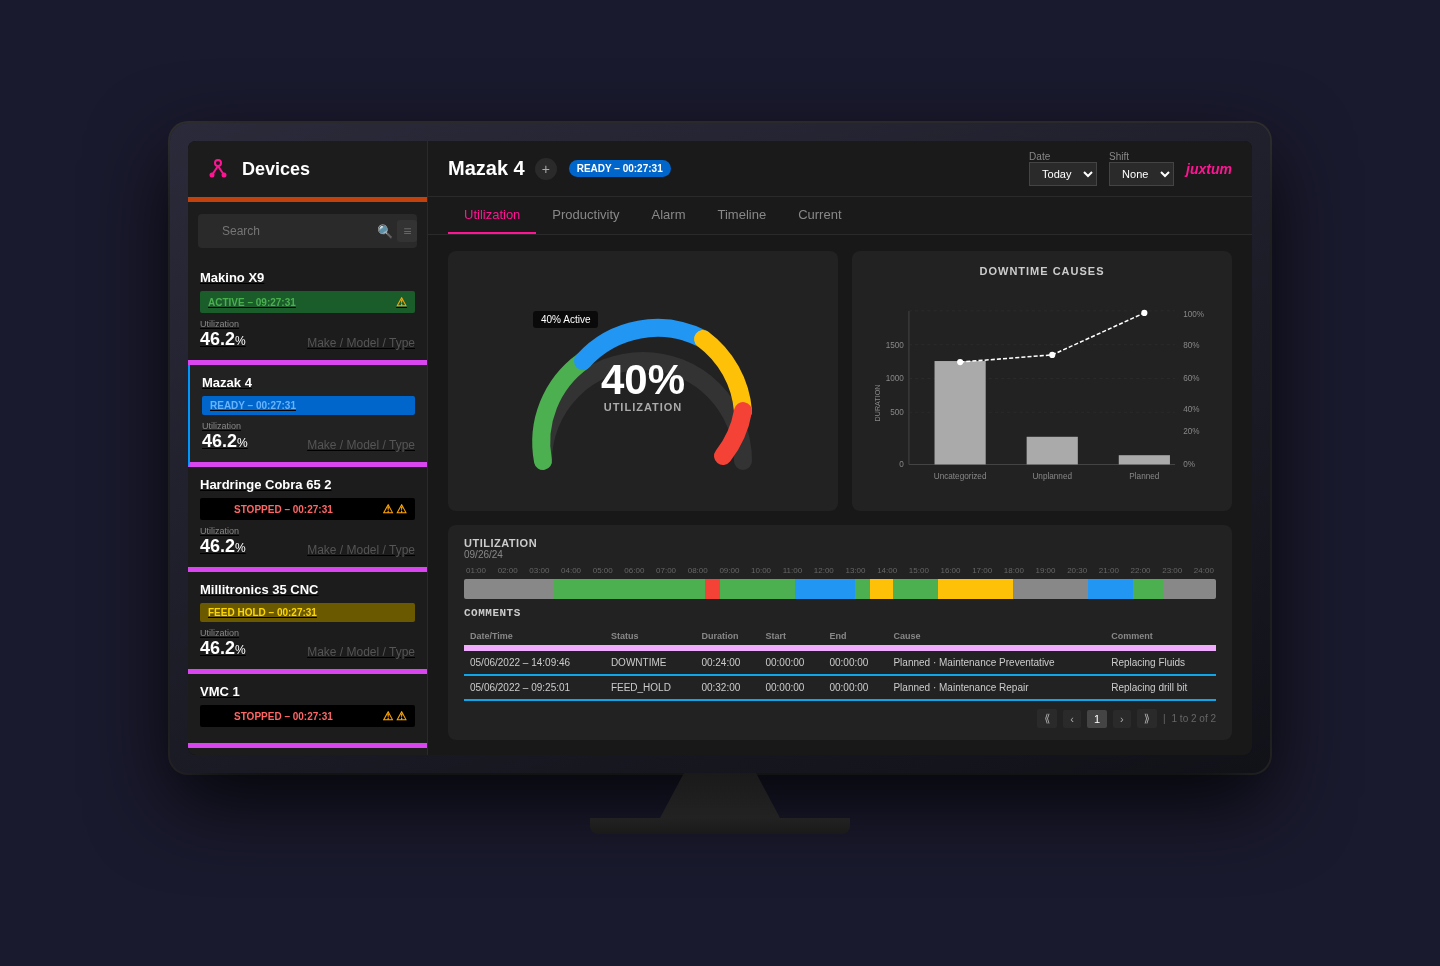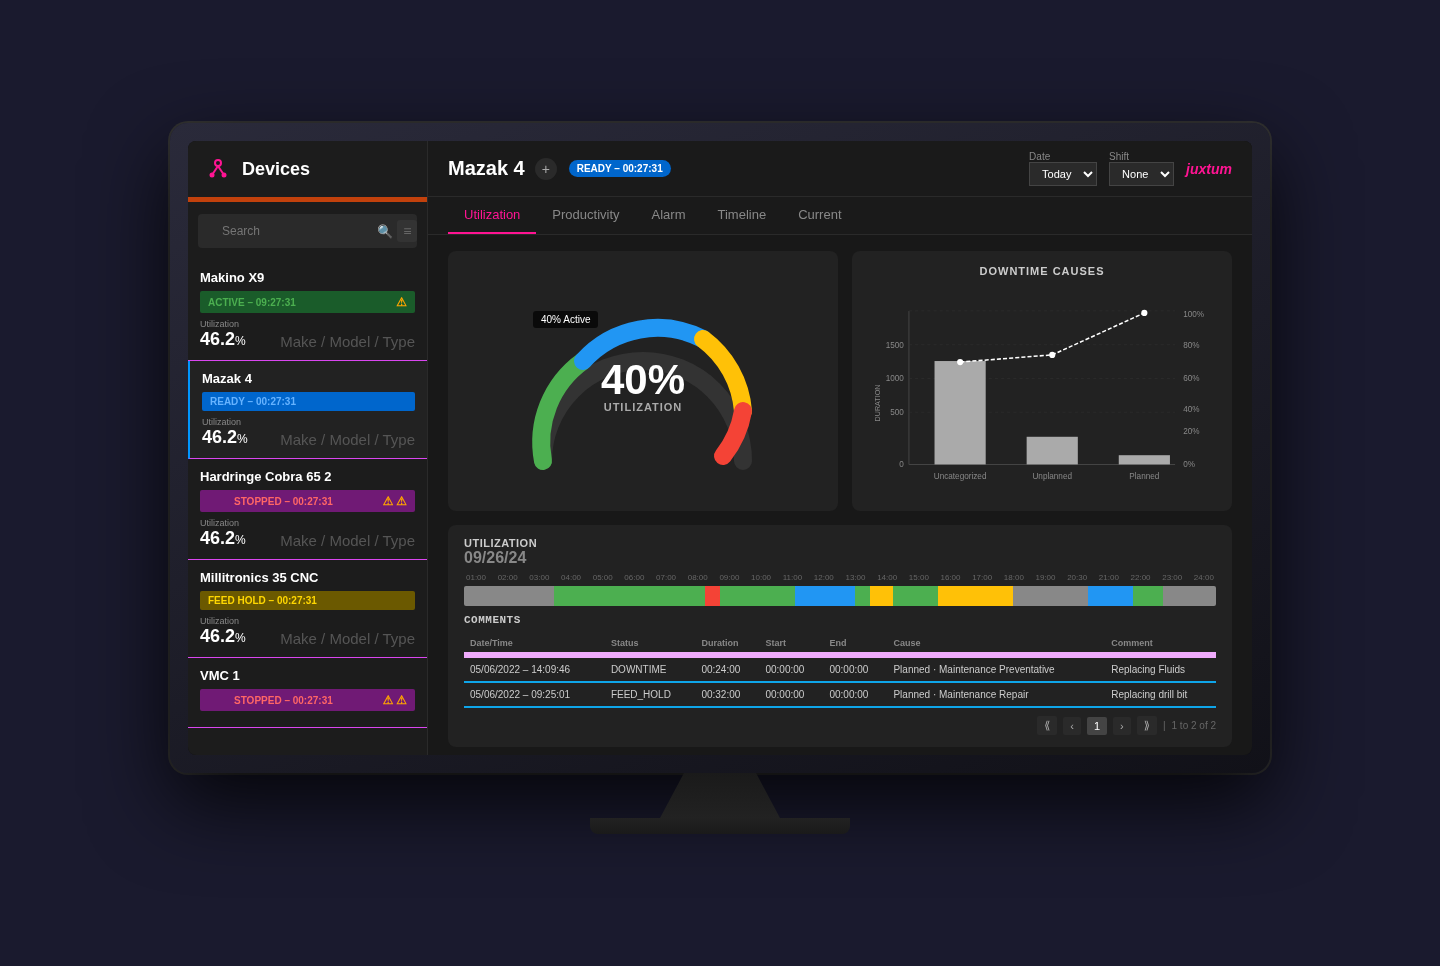--- a/index.html
+++ b/index.html
@@ -101,22 +101,23 @@
       padding: 3px 6px;
     }
 
     .device-list {
       overflow-y: auto;
       flex: 1;
     }
 
     .device-card {
       padding: 10px 12px;
-      border-bottom: 1px solid #d946ef;
+      border-bottom: 5px solid #d946ef;
       cursor: pointer;
+      text-decoration: underline;
     }
 
     .device-card.active {
       background: #222;
       border-left: 2px solid #0096ff;
     }
 
     .device-name {
       color: #fff;
       font-size: 13px;
@@ -131,33 +132,33 @@
       padding: 4px 8px;
       border-radius: 2px;
       margin-bottom: 6px;
       font-size: 10px;
       font-weight: 600;
       gap: 9px;
     }
 
     .status-active { background: #1a5c2a; color: #4caf50; }
     .status-ready { background: #0066cc; color: #66b3ff; }
-    .status-stopped { background: #701a75; color: #ff6666; padding-left: 34px; }
+    .status-stopped { background: #000000; color: #ff6666; padding-left: 34px; }
     .status-feed-hold { background: #6b5900; color: #ffd700; }
 
     .device-util {
       display: flex;
       align-items: flex-end;
       justify-content: space-between;
     }
 
     .util-label { color: #888; font-size: 9px; }
     .util-value { color: #fff; font-size: 18px; font-weight: 700; }
     .util-unit { color: #fff; font-size: 12px; }
-    .make-model { color: #555; font-size: 15px; }
+    .make-model { color: #555; font-size: 12px; }
 
     .warning-icon {
       color: #ffa500;
       font-size: 12px;
     }
 
     
     .main-content {
       flex: 1;
       background: #181818;
@@ -359,22 +360,21 @@
 
     .timeline-title {
       color: #ccc;
       font-size: 11px;
       font-weight: 700;
       letter-spacing: 0.5px;
     }
 
     .timeline-date {
       color: #888;
-      font-size: 16px;
-      font-weight: bold;
+      font-size: 10px;
     }
 
     .timeline-hours {
       display: flex;
       justify-content: space-between;
       margin-bottom: 4px;
       padding: 0 2px;
     }
 
     .hour-label {

